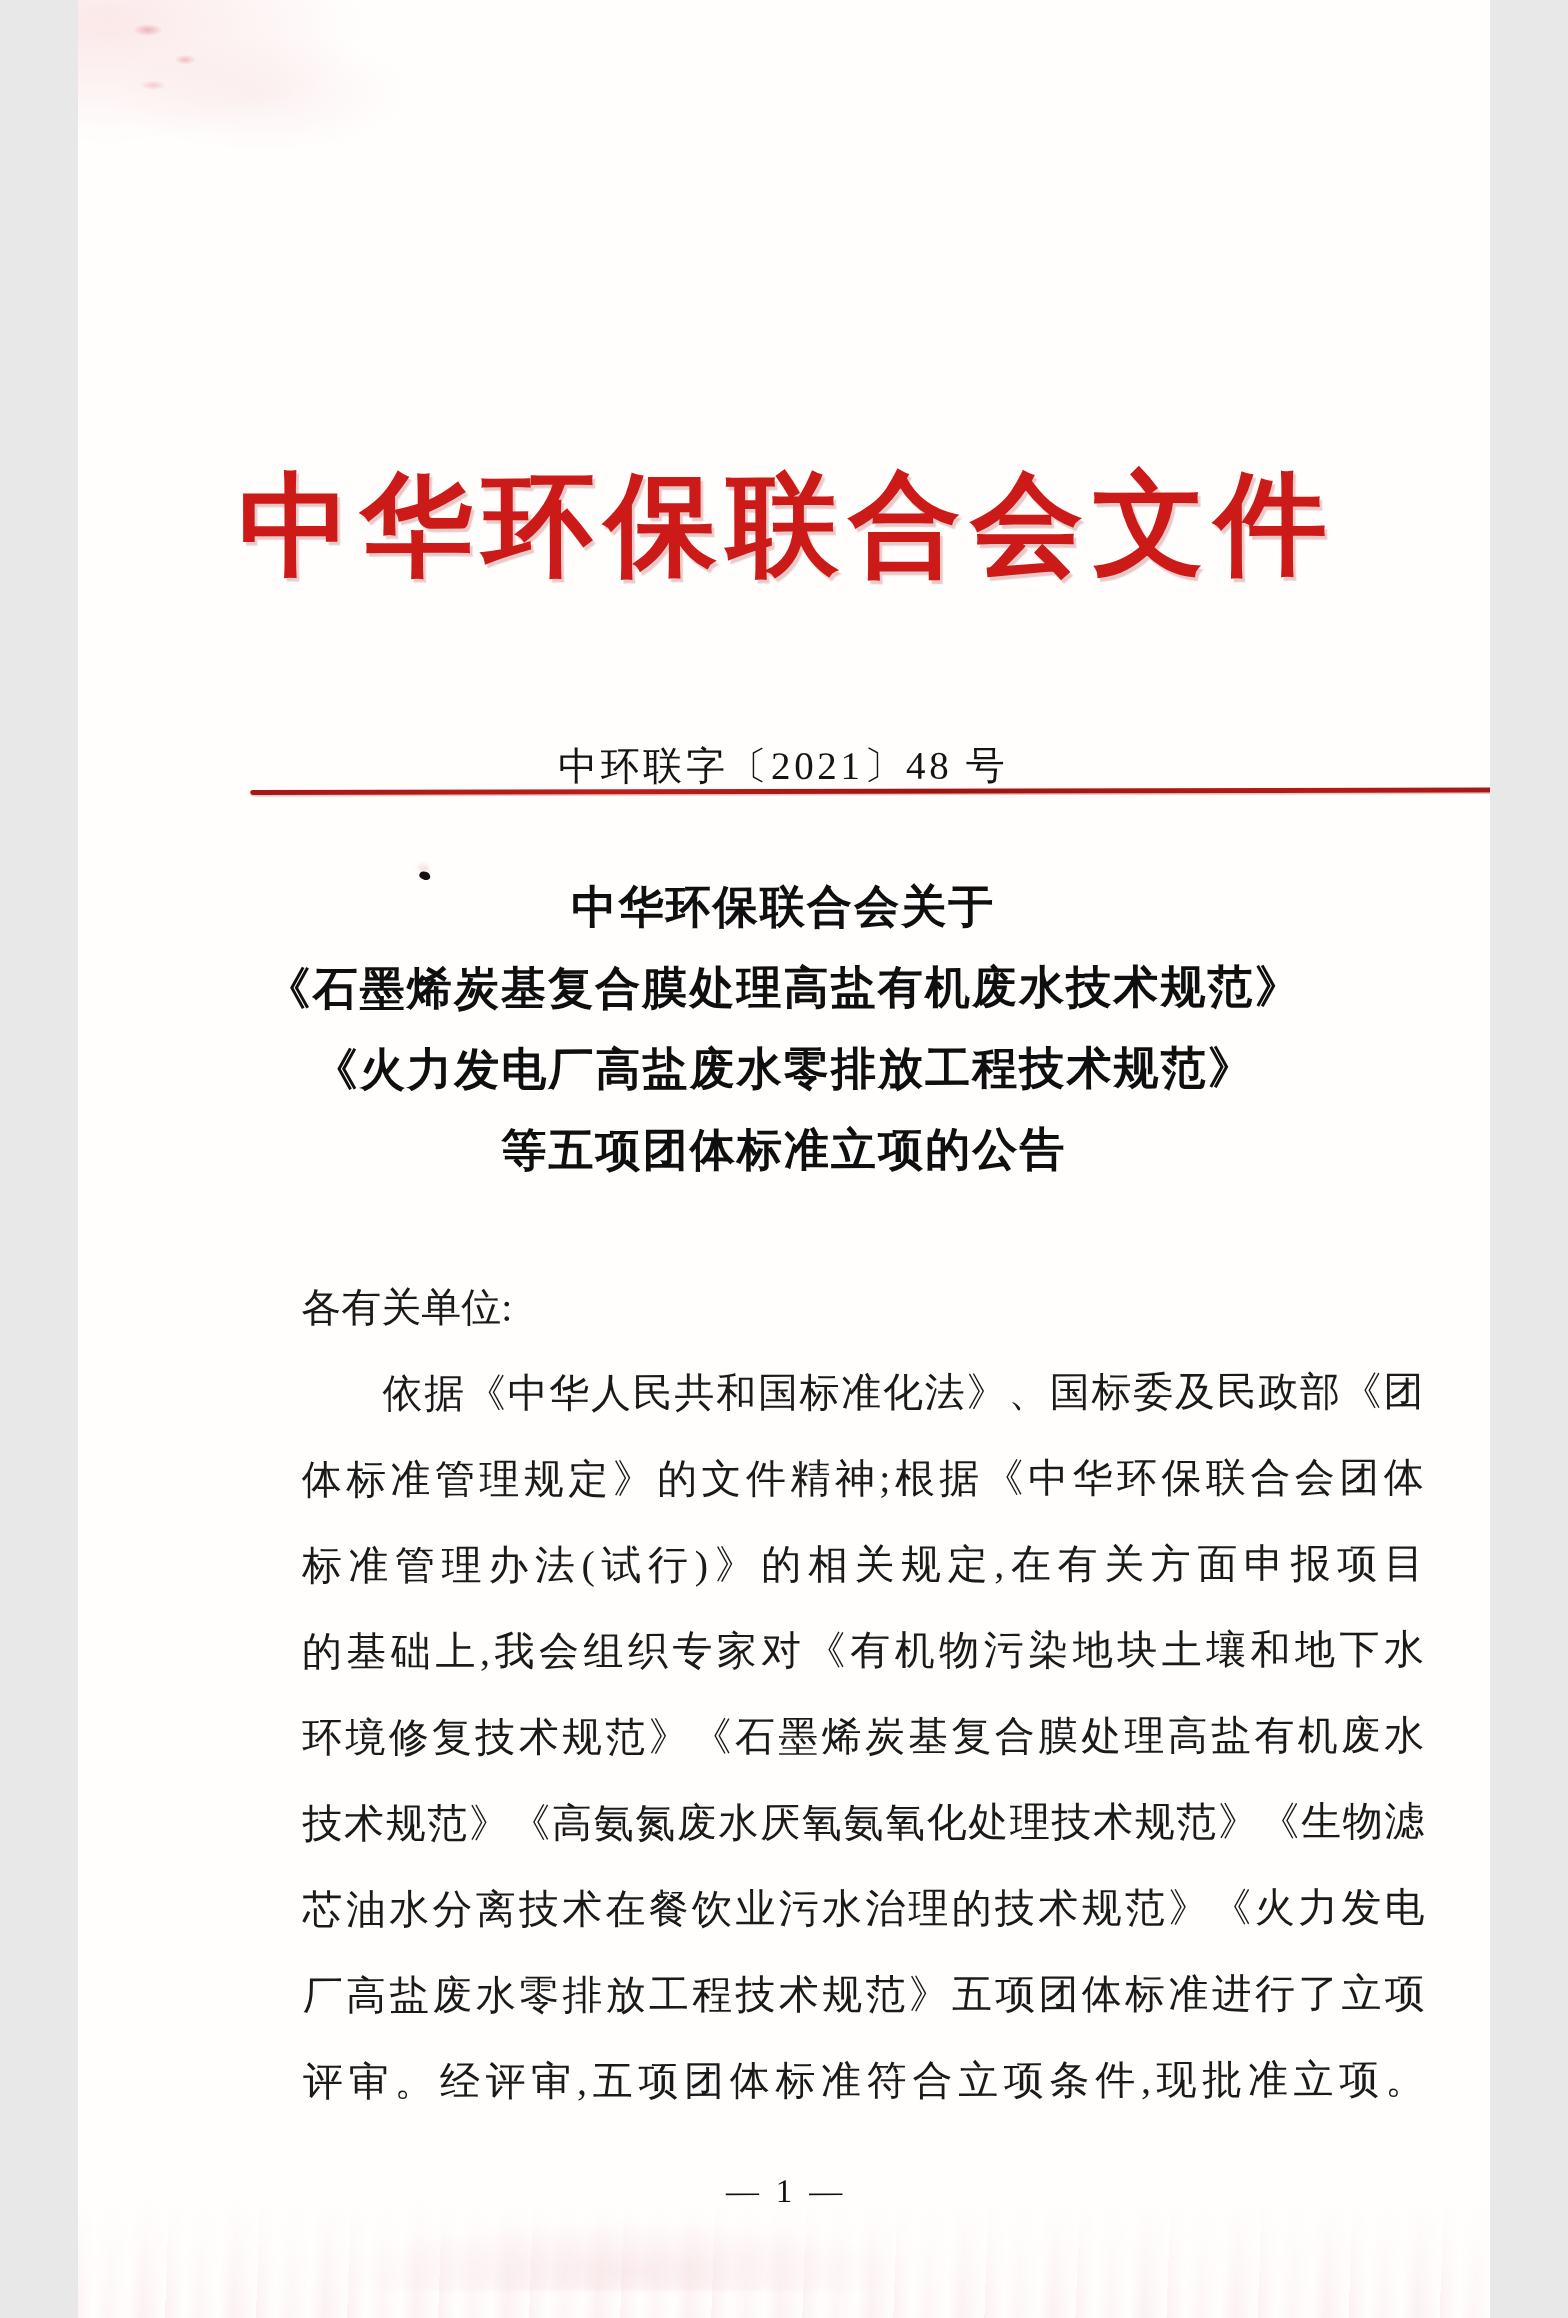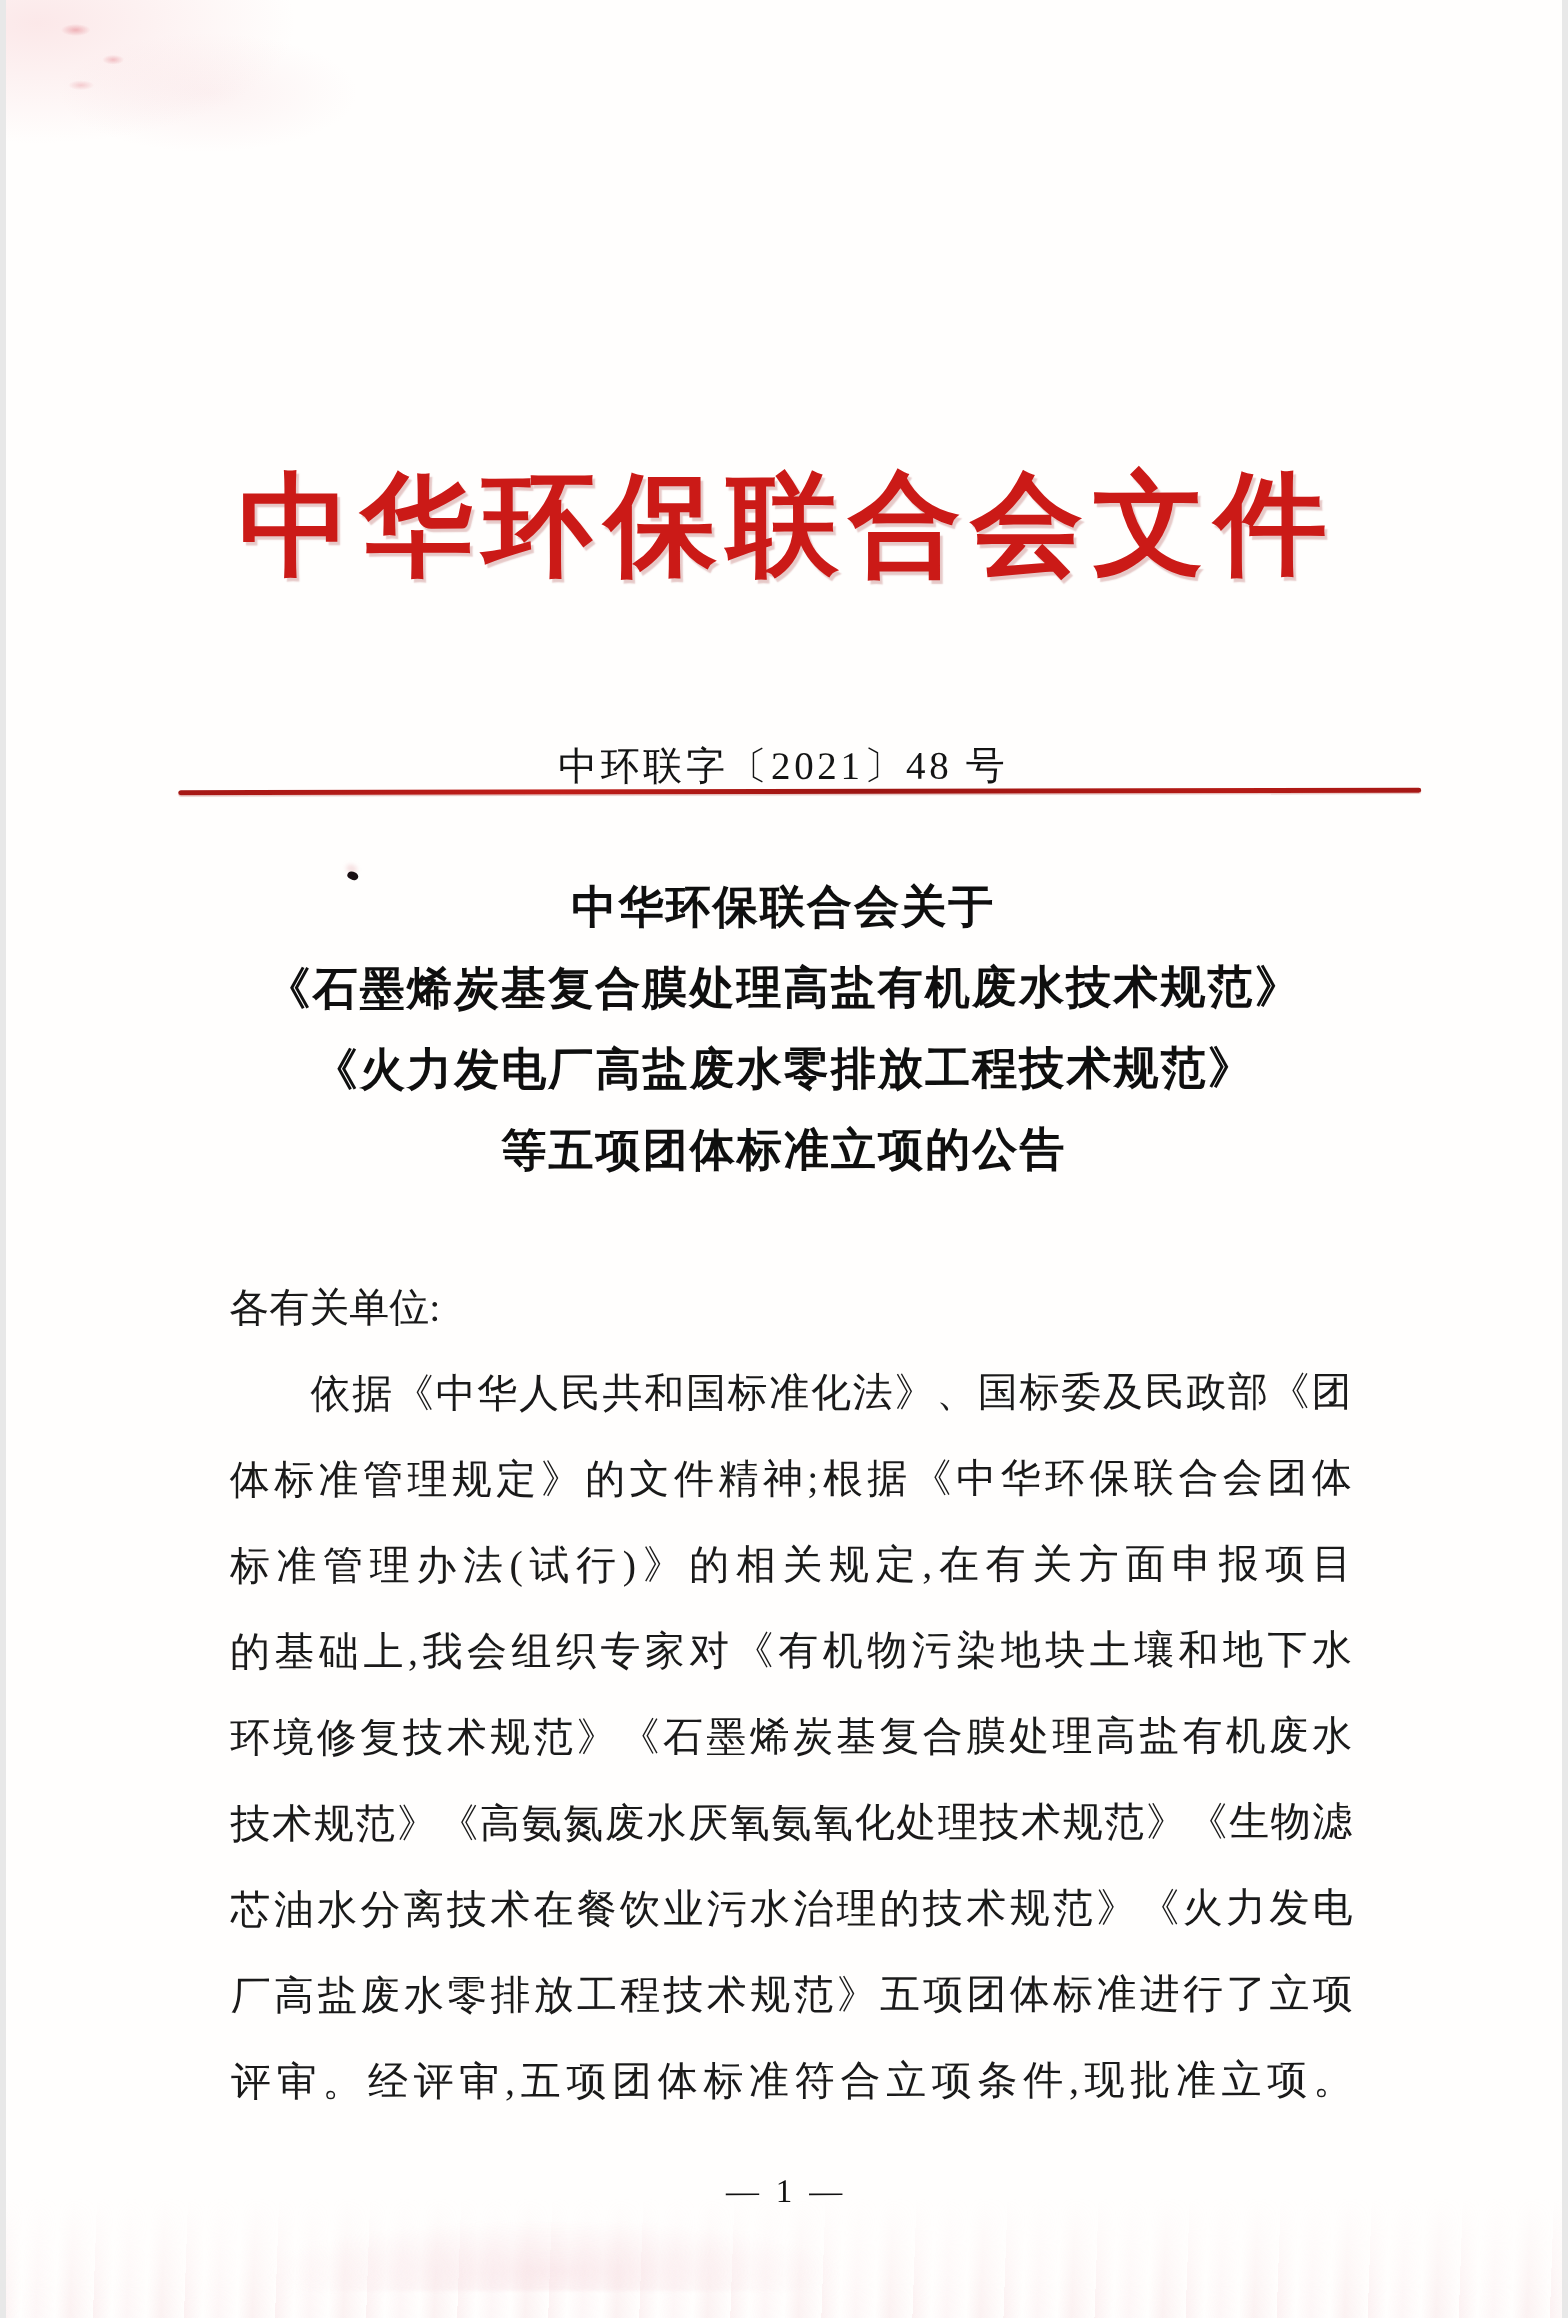--- a/index.html
+++ b/index.html
@@ -2,21 +2,21 @@
 <html style="font-size:11.4px"><head>
 <meta charset="utf-8">
 <style>
   html, body {
     margin: 0;
     padding: 0;
     background: #e8e8e8;
   }
   .page {
     position: relative;
-    width: 1556px;
+    width: 1412px;
     height: 2319px;
     margin: 0 auto;
     overflow: hidden;
     background:
       radial-gradient(ellipse 398px 185px at 2% 1%, rgba(246,196,200,0.38), rgba(246,196,200,0) 65%),
       radial-gradient(ellipse 213px 85px at 13% 4%, rgba(244,205,210,0.25), rgba(244,205,210,0) 70%),
       linear-gradient(#fffefd, #fffefd);
     font-family: "Liberation Serif", "DejaVu Serif", serif;
     color: #1b1b1b;
   }

